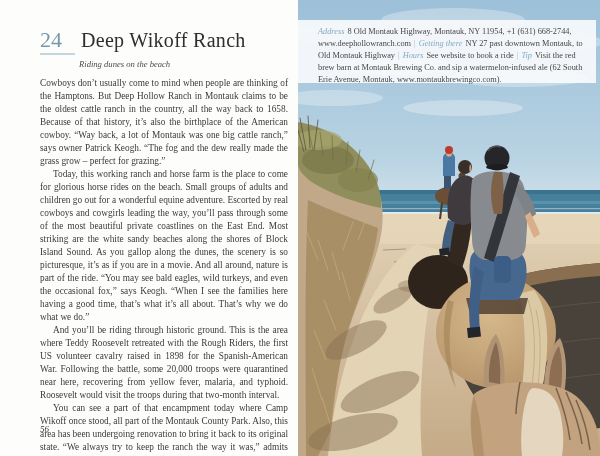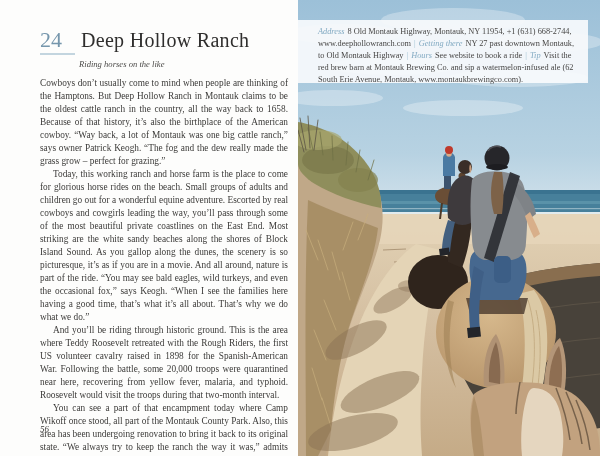--- a/index.html
+++ b/index.html
@@ -26,40 +26,40 @@
   }
   .body-text p { margin:0; }
   .body-text p + p { text-indent:13px; }
   .page-num { position:absolute; left:40px; top:424px; font-size:9px; color:#3b3a38;font-style:italic; }
 
   
   .right-page { position:absolute; left:298px; top:0; width:302px; height:456px; }
   .photo { position:absolute; left:0; top:0; width:302px; height:456px; }
   .photo svg { display:block; width:100%; height:100%; }
   .info-box {
-    position:absolute; left:0; right:12px; top:20px; height:63px;
+    position:absolute; left:0; right:4px; top:20px; height:63px;
     background:rgba(247,250,252,0.93);
     box-sizing:border-box; padding:6px 10px 0 20px;
     font-size:8.3px; line-height:11.9px; color:#474645; text-align:left;
   }
   .info-box .lbl { color:#82aac2; font-style:italic; margin-right:3px; }
   .info-box .sep { color:#9dbfd1; margin:0 3px; }
 </style>
 </head>
 <body>
 
 <div class="spread">
 
   <div class="left-page">
     <div class="title-block">
       <div class="chapter-row">
         <span class="chapter-num">24</span>
-        <span class="chapter-title">Deep Hollow Ranch</span>
+        <span class="chapter-title">Deep Wikoff Ranch</span>
       </div>
-      <div class="subtitle">Riding horses on the like</div>
+      <div class="subtitle">Riding dunes on the beach</div>
     </div>
 
     <div class="body-text">
       <p>Cowboys don’t usually come to mind when people are thinking of the Hamptons. But Deep Hollow Ranch in Montauk claims to be the oldest cattle ranch in the country, all the way back to 1658. Because of that history, it’s also the birthplace of the American cowboy. “Way back, a lot of Montauk was one big cattle ranch,” says owner Patrick Keogh. “The fog and the dew really made the grass grow – perfect for grazing.”</p>
       <p>Today, this working ranch and horse farm is the place to come for glorious horse rides on the beach. Small groups of adults and children go out for a wonderful equine adventure. Escorted by real cowboys and cowgirls leading the way, you’ll pass through some of the most beautiful private coastlines on the East End. Most striking are the white sandy beaches along the shores of Block Island Sound. As you gallop along the dunes, the scenery is so picturesque, it’s as if you are in a movie. And all around, nature is part of the ride. “You may see bald eagles, wild turkeys, and even the occasional fox,” says Keogh. “When I see the families here having a good time, that’s what it’s all about. That’s why we do what we do.”</p>
       <p>And you’ll be riding through historic ground. This is the area where Teddy Roosevelt retreated with the Rough Riders, the first US volunteer cavalry raised in 1898 for the Spanish-American War. Following the battle, some 20,000 troops were quarantined near here, recovering from yellow fever, malaria, and typhoid. Roosevelt would visit the troops during that two-month interval.</p>
       <p>You can see a part of that encampment today where Camp Wikoff once stood, all part of the Montauk County Park. Also, this area has been undergoing renovation to bring it back to its original state. “We always try to keep the ranch the way it was,” admits Keogh. “When you come here, you are riding through history. There’s nothing else like it.”</p>
     </div>
 
     <div class="page-num">56</div>

